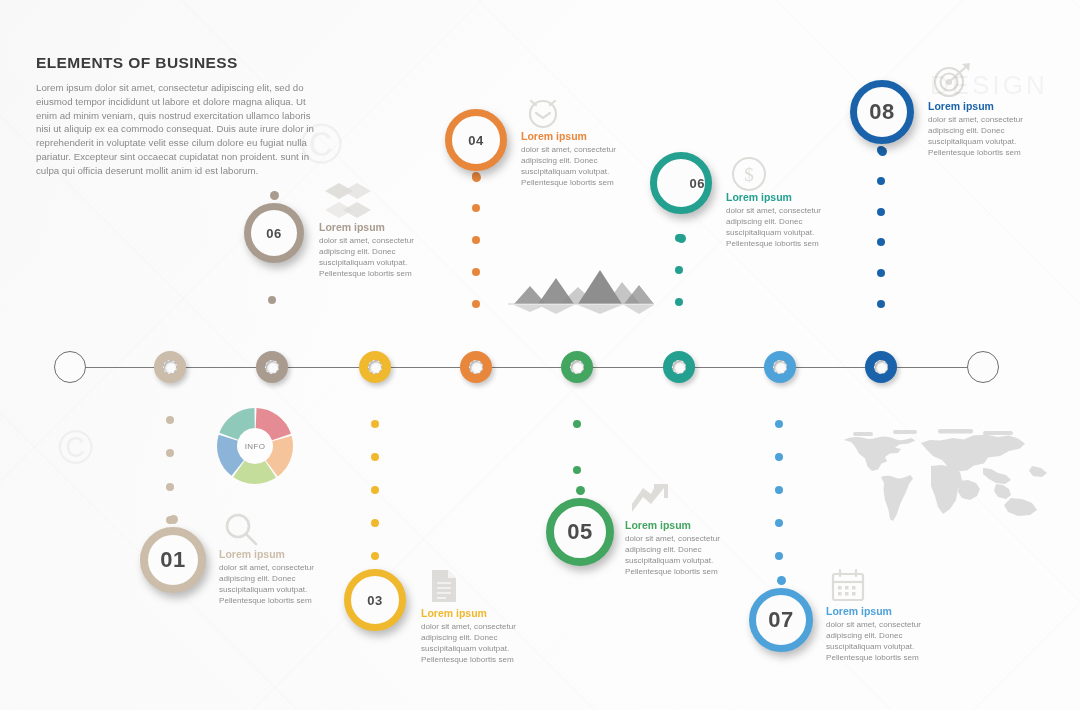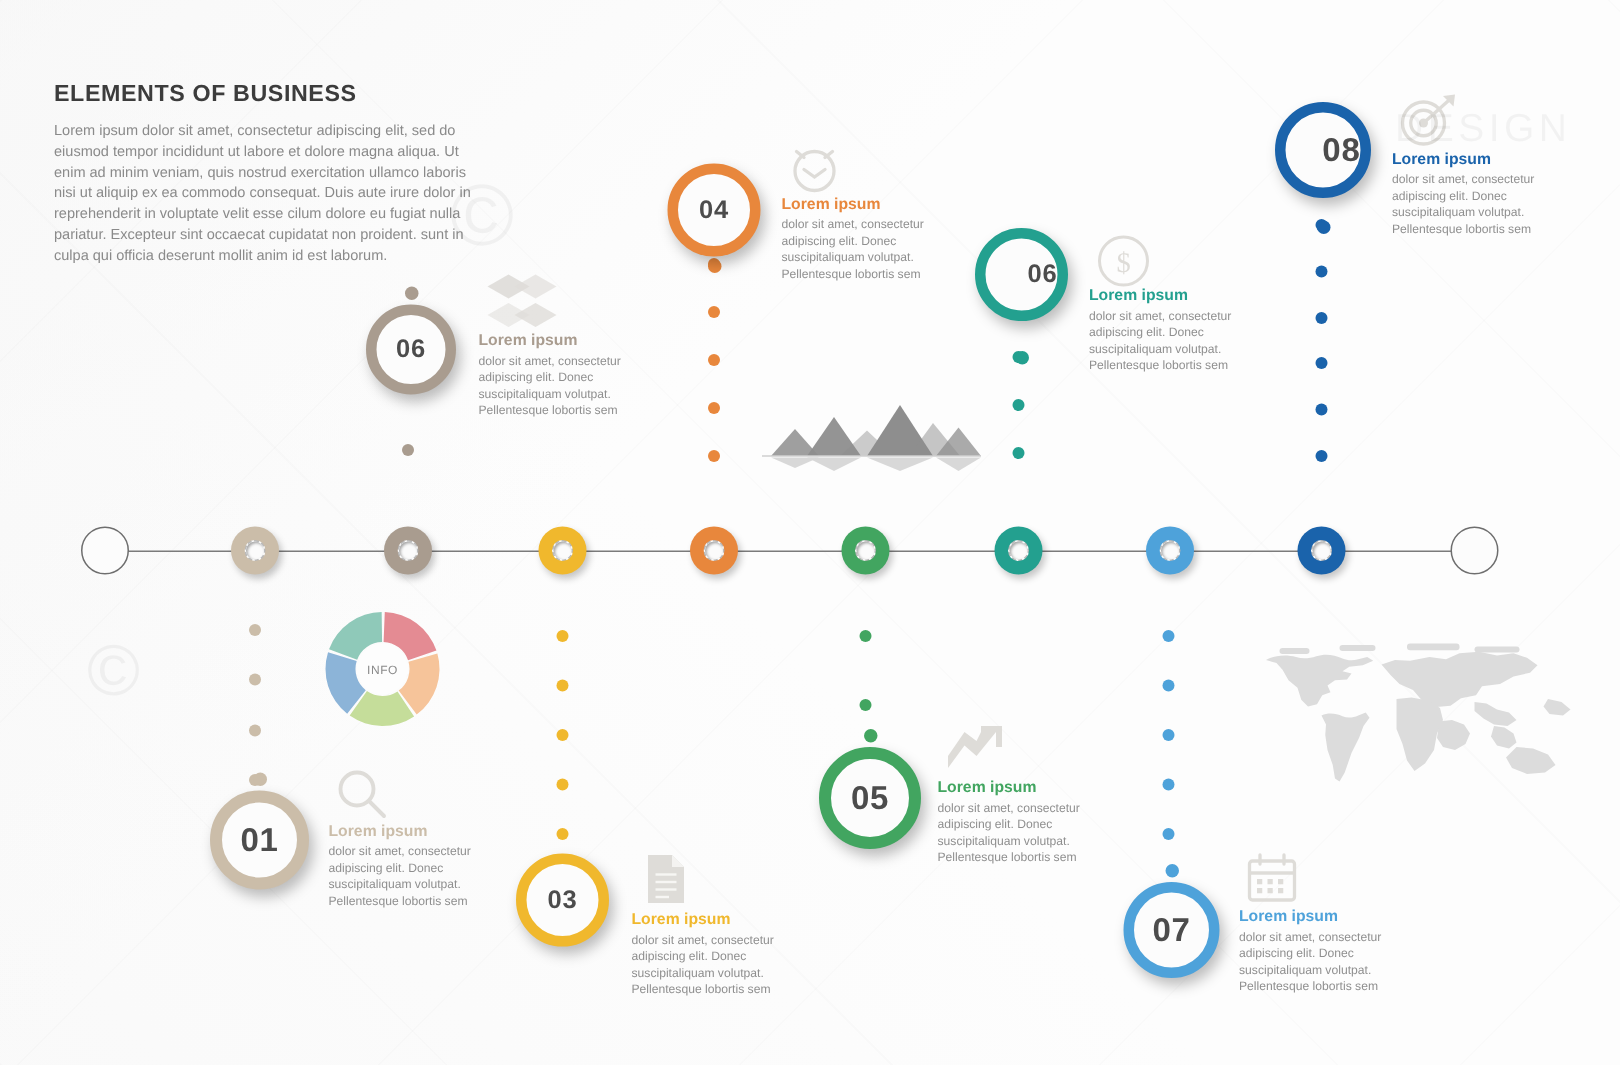--- a/index.html
+++ b/index.html
@@ -73,21 +73,21 @@
   
   .ring {
     position:absolute; border-radius:50%;
     display:flex; align-items:center; justify-content:center;
     background:#fcfcfc;
     box-shadow: 3px 5px 9px rgba(0,0,0,0.26);
   }
   .ring > span {
     font-size:22px; font-weight:bold; color:#4c4c4c; letter-spacing:0.5px;
   }
-  .ring.small > span { font-size:17px; }
+  .ring.small > span { font-size:13px; }
 
   
   .block { position:absolute; width:120px; }
   .block .head { font-size:10.5px; font-weight:bold; margin-bottom:2px; }
   .block .desc { font-size:8.1px; line-height:1.38; color:#8f8f8f; }
 
   
   .deco { position:absolute; opacity:1; }
   .deco svg { display:block; }
 
@@ -346,21 +346,21 @@
                 <g fill="#dedcd8">
             <rect x="7" y="18" width="3.5" height="3.5"></rect>
             <rect x="14" y="18" width="3.5" height="3.5"></rect>
                 <rect x="21" y="18" width="3.5" height="3.5"></rect>
             <rect x="7" y="24" width="3.5" height="3.5"></rect>
                 <rect x="14" y="24" width="3.5" height="3.5"></rect>
             <rect x="21" y="24" width="3.5" height="3.5"></rect>
           </g>
         </svg>
       </div>
-      <div class="ring" style="left: 850px; top: 68px; width: 64px; height: 64px; border: 7px solid rgb(26, 99, 171); justify-content: flex-end;">
+      <div class="ring" style="left: 850px; top: 80px; width: 64px; height: 64px; border: 7px solid rgb(26, 99, 171);">
         <span>08</span>
       </div>
       <div class="block" style="left: 928px; top: 100px;">
         <div class="head" style="color: rgb(26, 99, 171);">Lorem ipsum</div>
         <div class="desc">dolor sit amet, consectetur adipiscing elit. Donec suscipitaliquam volutpat. Pellentesque lobortis sem</div>
       </div>
       <div class="deco" style="left: 932px; top: 62px;">
         <svg width="40" height="36" viewBox="0 0 40 36">
           <circle cx="17" cy="20" r="14" fill="none" stroke="#dedcd8" stroke-width="2.2"></circle>
                 <circle cx="17" cy="20" r="8.5" fill="none" stroke="#dedcd8" stroke-width="2.2"></circle>

